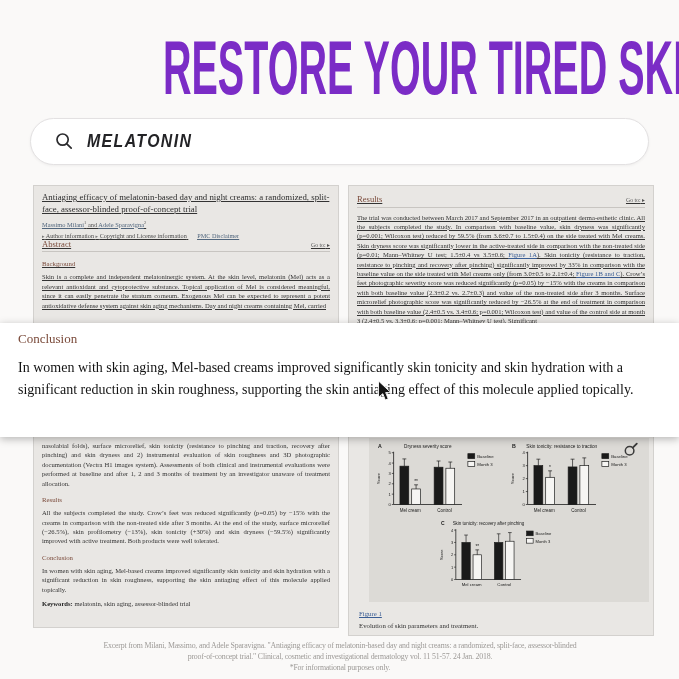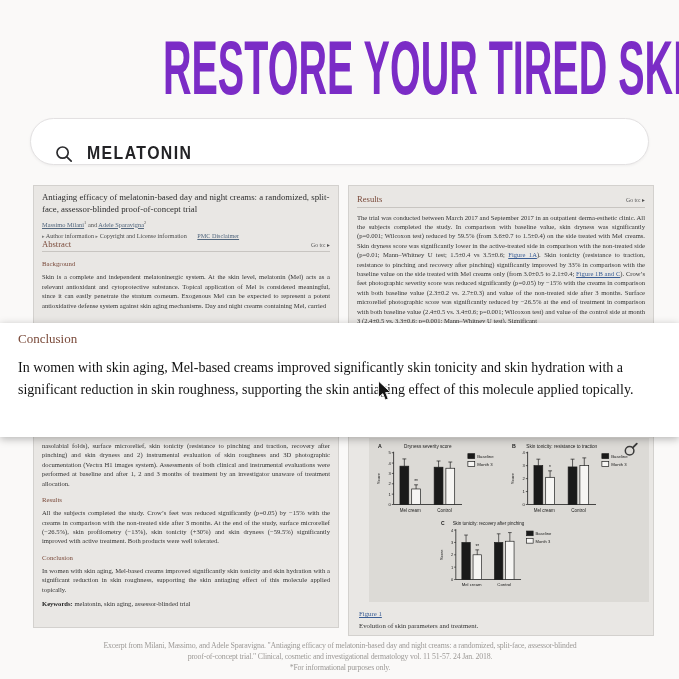--- a/index.html
+++ b/index.html
@@ -8,30 +8,30 @@
           font-family:"Liberation Serif",serif;}
 
   
   .headline{position:absolute;top:30px;left:0;width:679px;margin:0;text-align:center;
     font-family:"Liberation Sans",sans-serif;font-weight:700;font-size:76px;line-height:1;
     color:#7b2cc6;transform:scaleX(0.52);transform-origin:50% 0;white-space:nowrap;}
 
   
   .searchbar{position:absolute;top:118px;left:30px;width:619px;height:47px;background:#fff;
     border:1.5px solid #e3e1e2;border-radius:26px;box-sizing:border-box;display:flex;
-    align-items:flex-end;box-shadow:0 1px 3px rgba(0,0,0,0.05);}
+    align-items:center;box-shadow:0 1px 3px rgba(0,0,0,0.05);font-style:italic;}
   .searchbar svg{margin-left:24px;flex:0 0 auto;}
   .search-query{margin-left:13px;font-family:"Liberation Sans",sans-serif;font-weight:700;
     font-size:18px;letter-spacing:1.6px;color:#232326;transform:scaleX(0.88);transform-origin:0 50%;white-space:nowrap;}
 
   
   .panel{position:absolute;top:185px;width:306px;background:#e9e7e4;border:1px solid #d3d1ce;box-sizing:border-box;}
   .panel.left{left:33px;height:443px;}
   .panel.right{left:348px;height:451px;}
-  .p-inner{position:relative;height:100%;box-sizing:border-box;padding:6px 8px;font-size:6.6px;color:#333;}
+  .p-inner{position:relative;height:100%;box-sizing:border-box;padding:6px 8px;font-size:6.6px;color:#333;text-decoration:underline;}
 
   .art-title{font-size:8.8px;line-height:1.35;color:#2e2e2e;}
   .authors{margin-top:4px;font-size:6.4px;color:#555;}
   .authors a{color:#51667d;text-decoration:underline;cursor:pointer;}
   .authors sup{font-size:4.4px;}
   .links-row{margin-top:4px;font-size:6.2px;color:#4c4c4c;white-space:nowrap;}
   .links-row .tri{color:#777;font-size:5px;}
   .links-row a{color:#4c4c4c;text-decoration:none;cursor:pointer;}
   .links-row a.u{color:#51667d;text-decoration:underline;margin-left:9px;}
 

